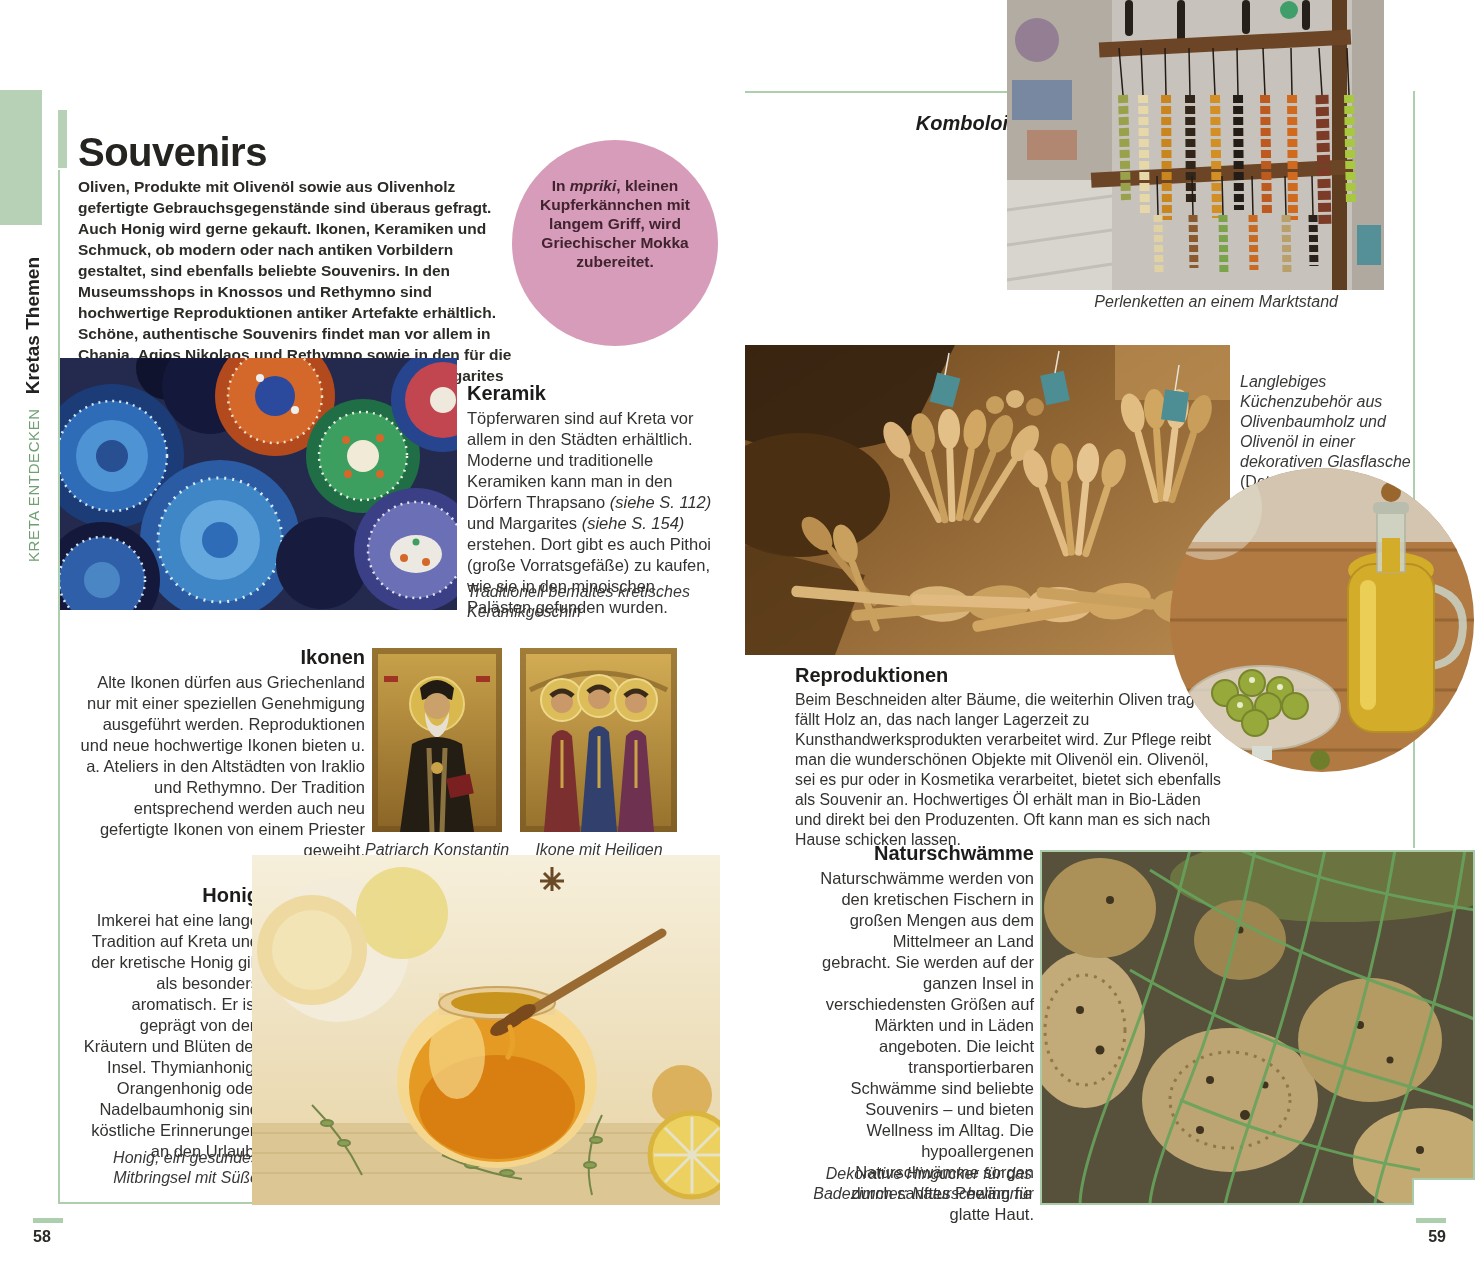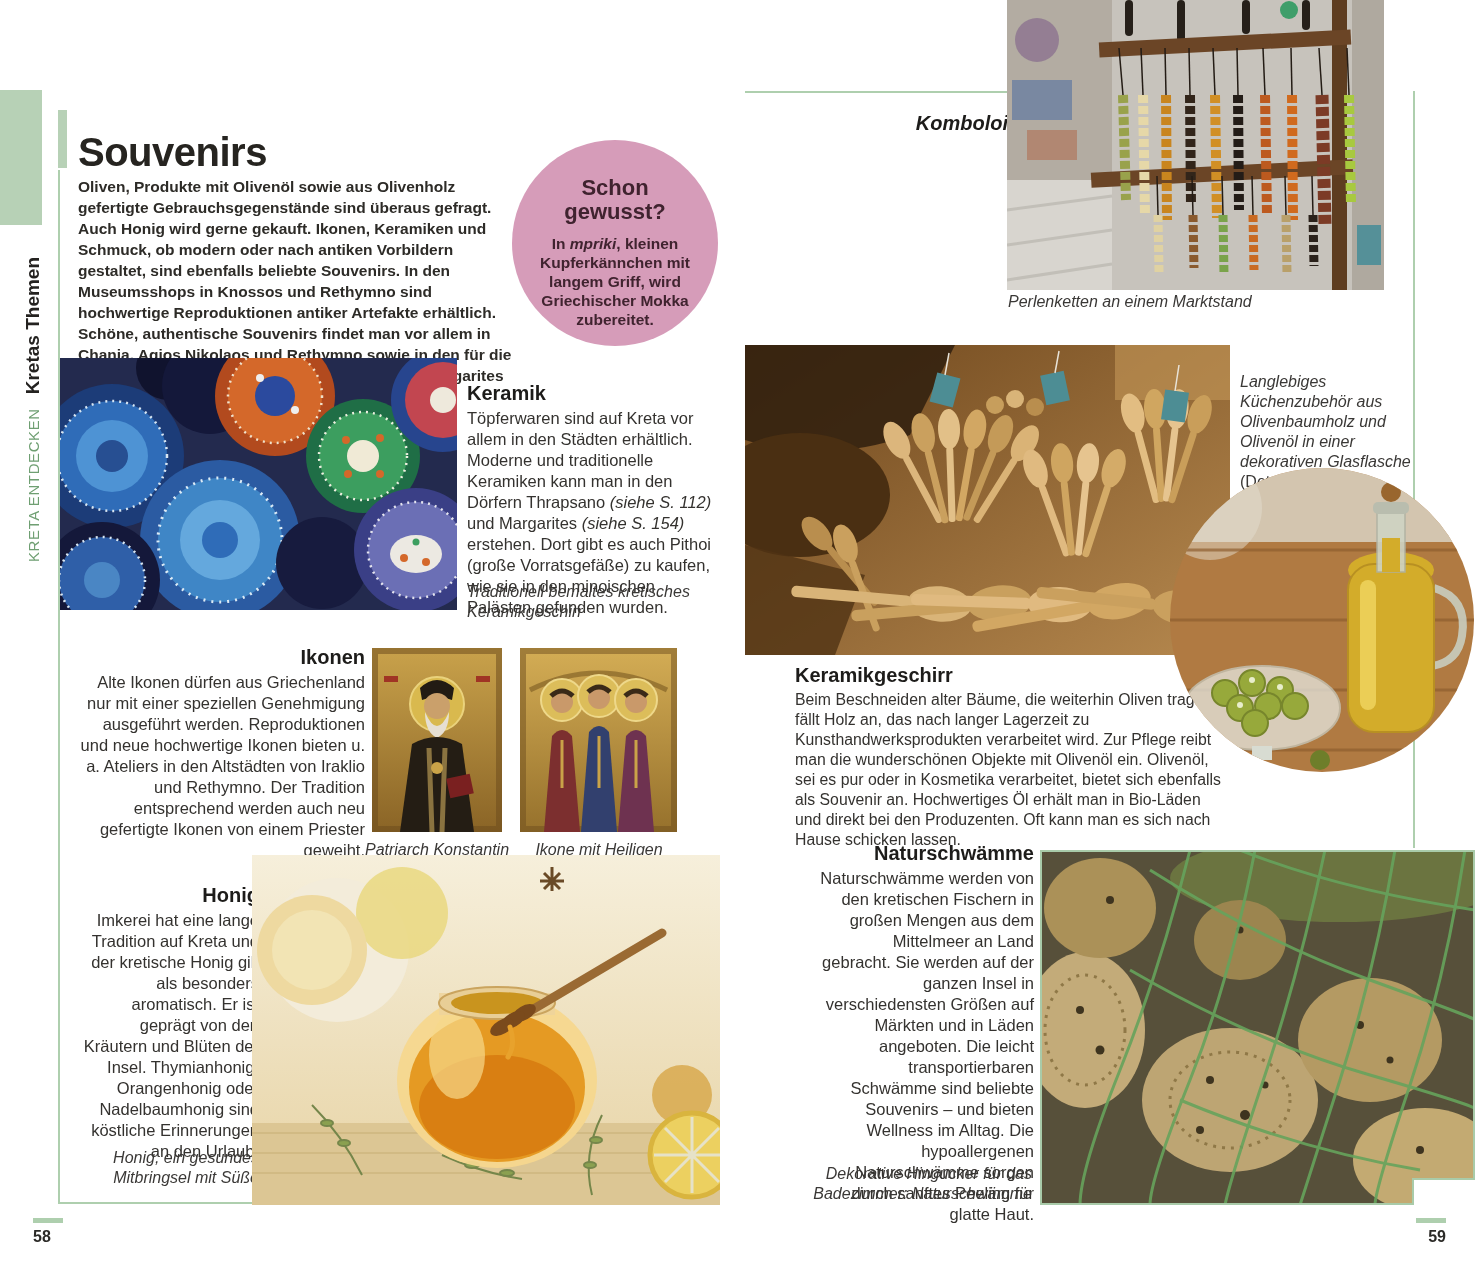--- a/index.html
+++ b/index.html
@@ -31,21 +31,21 @@
          font-weight:700;color:#2d2b27;hyphens:auto;-webkit-hyphens:auto;}
   .bt{font-size:16.5px;line-height:21px;color:#34322f;hyphens:auto;-webkit-hyphens:auto;}
   .bt-sm{font-size:15.8px;line-height:20px;}
   h2{font-size:20px;font-weight:700;color:#1d1c1a;margin:0 0 4px 0;line-height:1.1;}
   h2.it{font-style:italic;}
   .ralign{text-align:right;}
   .cap{font-style:italic;font-size:16px;line-height:20px;color:#3a3836;}
   .cap .rm{font-style:normal;}
   .komboloi{left:780px;top:112px;width:228px;}
   .komboloi .bt{line-height:20px;}
-  .beads-cap{left:1008px;top:292px;width:330px;}
+  .beads-cap{left:1008px;top:292px;width:330px;text-align:right;}
   .keramik{left:467px;top:356px;width:252px;margin-top:26px;}
   .keramik-cap{left:467px;top:582px;width:252px;}
   .ikonen{left:78px;top:646px;width:287px;}
   .icap1{left:352px;top:840px;width:170px;text-align:center;}
   .icap2{left:512px;top:840px;width:174px;text-align:center;}
   .honig{left:78px;top:884px;width:181px;}
   .honig-cap{left:78px;top:1148px;width:181px;}
   .olivcap{left:1240px;top:372px;width:192px;}
   .oliven{left:795px;top:664px;width:436px;}
   .natur{left:820px;top:842px;width:214px;}
@@ -79,21 +79,20 @@
 <div class="abs rule h-rule-l"></div>
 
 <div class="abs sidebar-vert">
   <span class="sv-section">KRETA ENTDECKEN</span><span class="sv-chapter">Kretas Themen</span>
 </div>
 
 <h1 class="abs title">Souvenirs</h1>
 <p class="abs intro">Oliven, Produkte mit Olivenöl sowie aus Olivenholz gefertigte Gebrauchsgegenstände sind überaus gefragt. Auch Honig wird gerne gekauft. Ikonen, Keramiken und Schmuck, ob modern oder nach antiken Vorbildern gestaltet, sind ebenfalls beliebte Souvenirs. In den Museumsshops in Knossos und Rethymno sind hochwertige Reproduktionen antiker Artefakte erhältlich. Schöne, authentische Souvenirs findet man vor allem in Chania, Agios Nikolaos und Rethymno sowie in den für die Herstellung von Keramiken bekannten Dörfern Margarites und Thrapsano.</p>
 
 <div class="abs fact z2">
-  <div class="fact-title">Schon gewusst?</div>
   <div class="fact-text"><span>In </span><i>mpriki</i><span>, kleinen Kupferkännchen mit langem Griff, wird Griechischer Mokka zubereitet.</span></div>
 </div>
 
 <div class="abs keramik">
   <h2>Keramik</h2>
   <div class="bt"><span>Töpferwaren sind auf Kreta vor allem in den Städten erhältlich. Moderne und traditionelle Keramiken kann man in den Dörfern Thrapsano </span><i>(siehe S. 112)</i><span> und Margarites </span><i>(siehe S. 154)</i><span> erstehen. Dort gibt es auch Pithoi (große Vorratsgefäße) zu kaufen, wie sie in den minoischen Palästen gefunden wurden.</span></div>
 </div>
 <div class="abs cap keramik-cap">Traditionell bemaltes kretisches Keramikgeschirr</div>
 
 <div class="abs ikonen ralign">
@@ -110,21 +109,21 @@
 <div class="abs cap honig-cap ralign">Honig, ein gesundes Mitbringsel mit Süße</div>
 
 <div class="abs komboloi ralign">
   <h2 class="it">Komboloi</h2>
 </div>
 <div class="abs cap beads-cap">Perlenketten an einem Marktstand</div>
 
 <div class="abs cap olivcap"><span>Langlebiges Küchenzubehör aus Olivenbaumholz und Olivenöl in einer dekorativen Glasflasche </span><span class="rm">(Detail)</span></div>
 
 <div class="abs oliven">
-  <h2>Keramikgeschirr</h2>
+  <h2>Reproduktionen</h2>
   <div class="bt bt-sm">Beim Beschneiden alter Bäume, die weiterhin Oliven tragen, fällt Holz an, das nach langer Lagerzeit zu Kunsthandwerksprodukten verarbeitet wird. Zur Pflege reibt man die wunderschönen Objekte mit Olivenöl ein. Olivenöl, sei es pur oder in Kosmetika verarbeitet, bietet sich ebenfalls als Souvenir an. Hochwertiges Öl erhält man in Bio-Läden und direkt bei den Produzenten. Oft kann man es sich nach Hause schicken lassen.</div>
 </div>
 
 <div class="abs natur ralign">
   <h2>Naturschwämme</h2>
   <div class="bt">Naturschwämme werden von den kretischen Fischern in großen Mengen aus dem Mittelmeer an Land gebracht. Sie werden auf der ganzen Insel in verschiedensten Größen auf Märkten und in Läden angeboten. Die leicht transportierbaren Schwämme sind beliebte Souvenirs – und bieten Wellness im Alltag. Die hypoallergenen Naturschwämme sorgen durch sanftes Peeling für glatte Haut.</div>
 </div>
 <div class="abs cap natur-cap ralign">Dekorative Hingucker für das Badezimmer: Naturschwämme</div>
 
 <div class="abs pbar pbar-l"></div>

